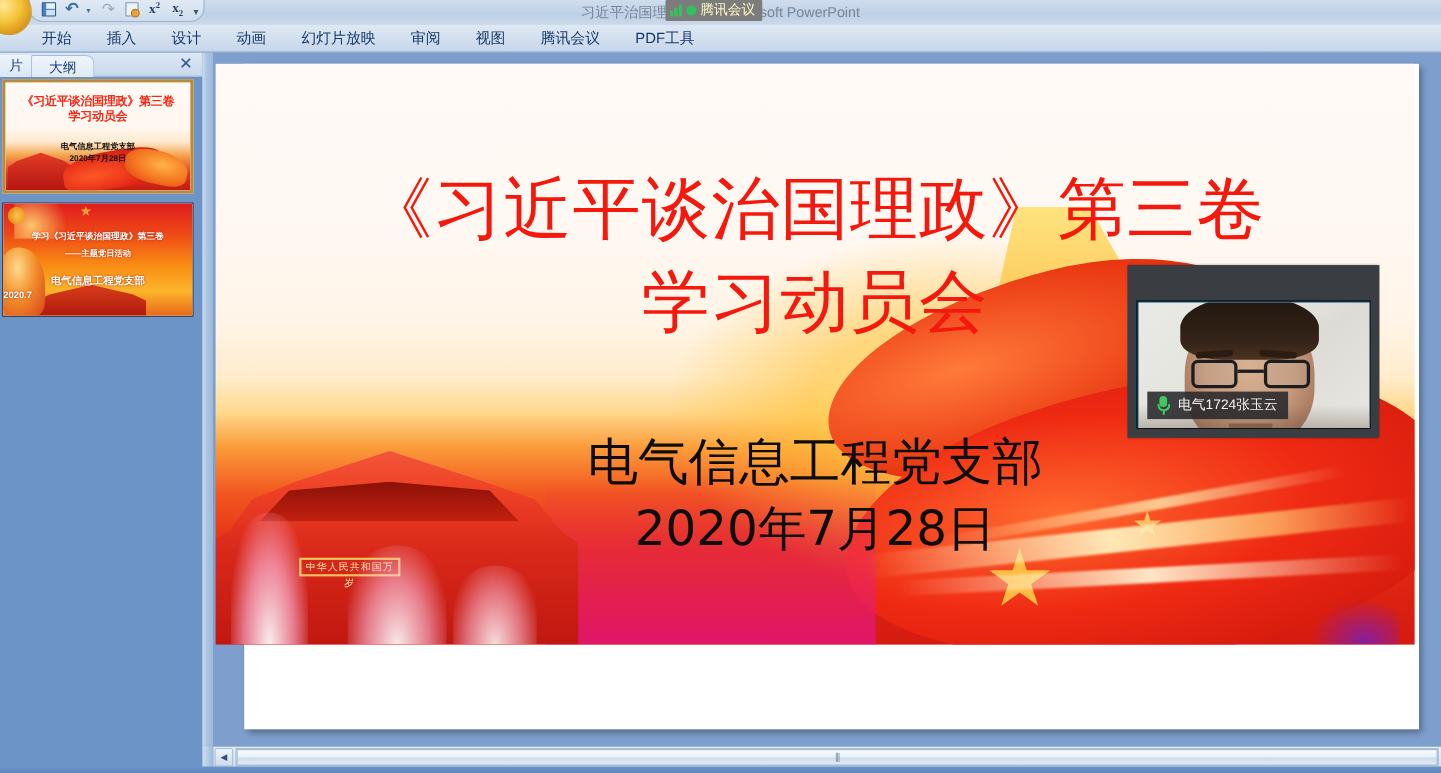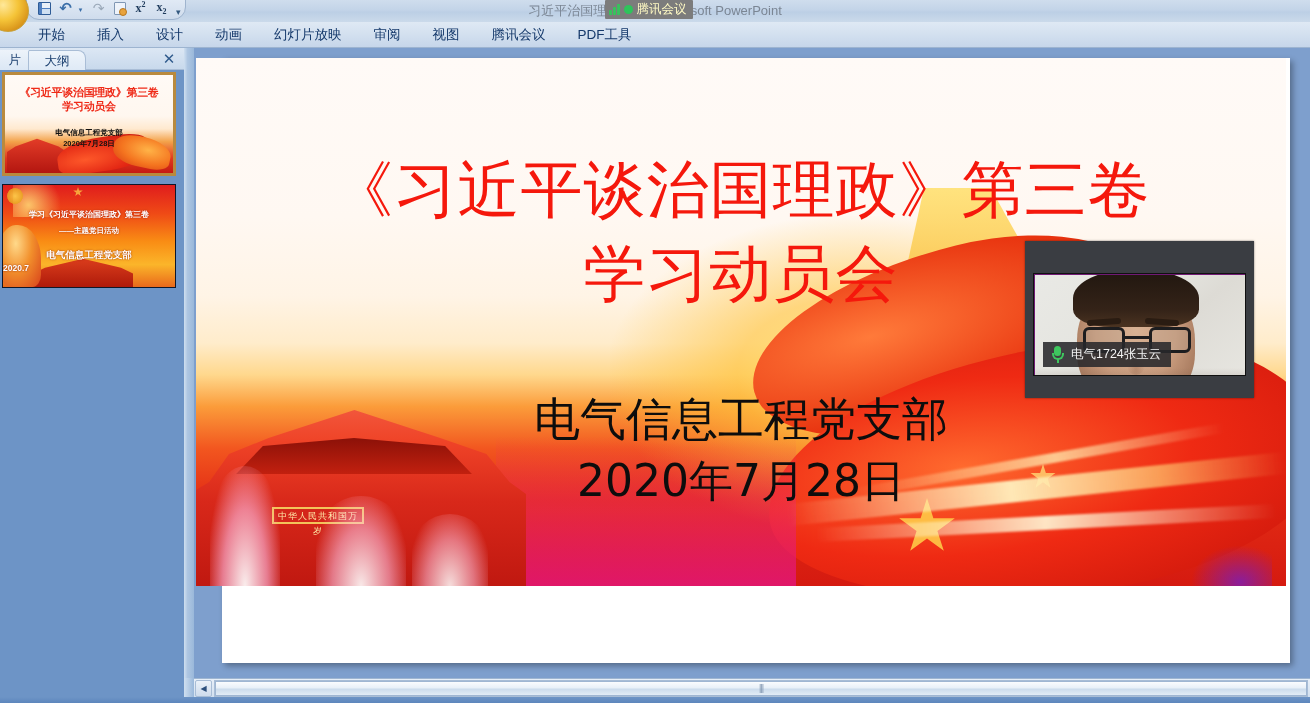--- a/index.html
+++ b/index.html
@@ -317,22 +317,22 @@
     background: #3a3d42;
   }
   .vo-speaking {
     position: absolute; left: 10px; top: 7px;
     color: #f2f2f2; font-size: 13.5px; line-height: 18px; white-space: nowrap;
   }
   .vo-chevron {
     position: absolute; right: 8px; top: 3px; width: 26px; height: 24px;
   }
   .vo-frame {
-    position: absolute; left: 8px; top: 32px; width: 213px; height: 103px;
-    background: #701a75; border: 1px solid #101010;
+    position: absolute; left: 8px; top: 32px; width: 213px; height: 117px;
+    background: #0c4a6e; border: 1px solid #101010;
     overflow: hidden;
   }
   .vo-video {
     position: absolute; left: 1px; top: 1px; width: 211px; height: 115px;
     background: linear-gradient(140deg, #e9e9e5 0%, #e5e5e0 38%, #dddbd5 58%, #e8e7e2 100%);
     overflow: hidden;
   }
   .face-head {
     position: absolute; left: 42px; top: 4px; width: 118px; height: 128px;
     background: radial-gradient(ellipse at 50% 40%, #d8b294 0%, #c99c7e 48%, #a87b5f 78%, #8a6148 100%);

